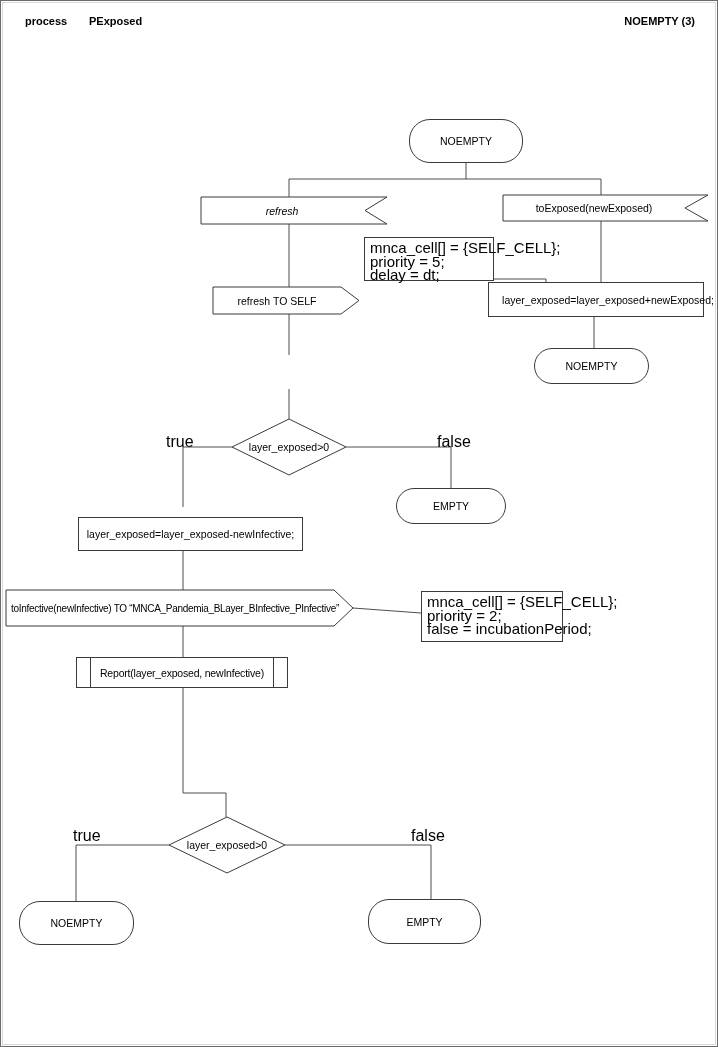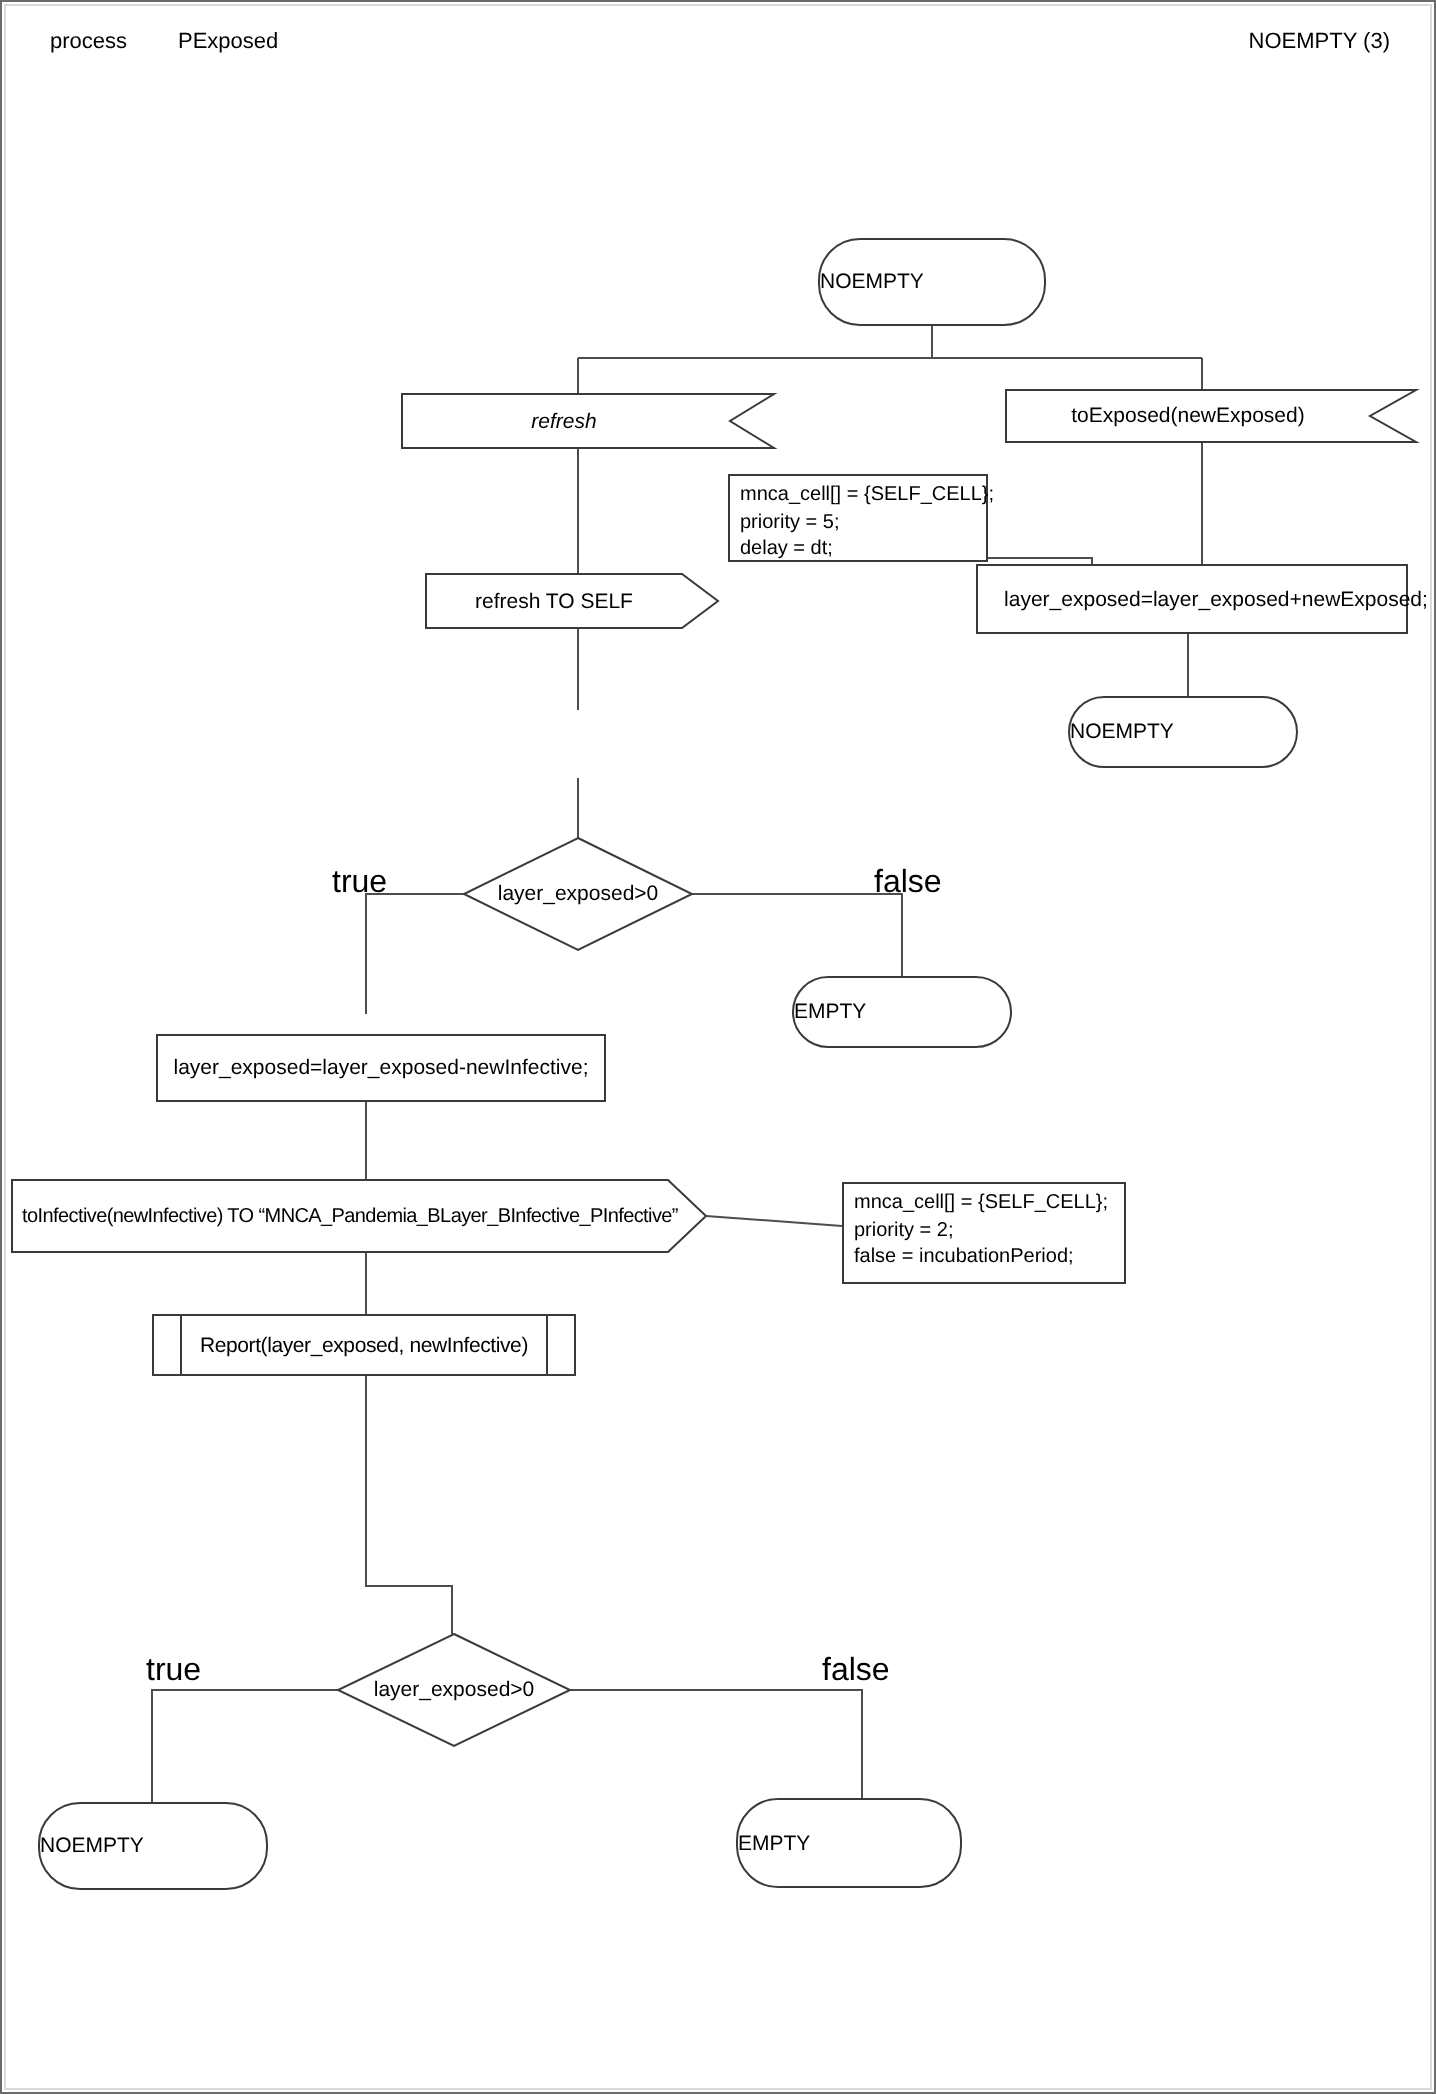--- a/index.html
+++ b/index.html
@@ -4,27 +4,27 @@
 <style>
   * { margin:0; padding:0; box-sizing:border-box; }
   body { background:#fff; font-family:"Liberation Sans", sans-serif; }
   .page {
     position:relative; width:718px; height:1047px; background:#fff;
     border:1px solid #6b6b6b; overflow:hidden;
   }
   .page::after{ content:""; position:absolute; inset:1px; border:1px solid #d9d9d9; pointer-events:none; }
   svg.wires { position:absolute; left:0; top:0; z-index:1; }
   .lbl { position:absolute; z-index:3; font-size:10.5px; color:#000; }
-  .hdr { position:absolute; z-index:3; font-size:11px; font-weight:normal; color:#000; }
+  .hdr { position:absolute; z-index:3; font-size:11px; font-weight:bold; color:#000; }
   .shape { position:absolute; z-index:2; background:#fff; border:1px solid #3a3a3a; }
-  .rnode { border-radius:21px; display:flex; align-items:center; 
+  .rnode { border-radius:21px; display:flex; align-items:center; justify-content:center;
            font-size:10.5px; }
   .abox  { display:flex; align-items:center; justify-content:center; font-size:10.5px;
            white-space:nowrap; }
-  .note  { padding:3px 5px; font-size:10px; line-height:13.5px; white-space:nowrap; }
+  .note  { padding:3px 5px; font-size:15px; line-height:13.5px; white-space:nowrap; }
   .pproc { }
   .pproc .bar { position:absolute; top:-1px; bottom:-1px; width:1px; background:#3a3a3a; }
   .pproc .bar.l { left:13px; } .pproc .bar.r { right:13px; }
   .pproc .ptxt { position:absolute; left:-20px; right:-20px; top:0; bottom:0;
                  display:flex; align-items:center; justify-content:center;
                  font-size:10.5px; letter-spacing:-0.2px; white-space:nowrap; }
   .polylbl { display:flex; align-items:center; justify-content:center;
              white-space:nowrap; }
   .tiny { font-size:16px; }
 </style>

